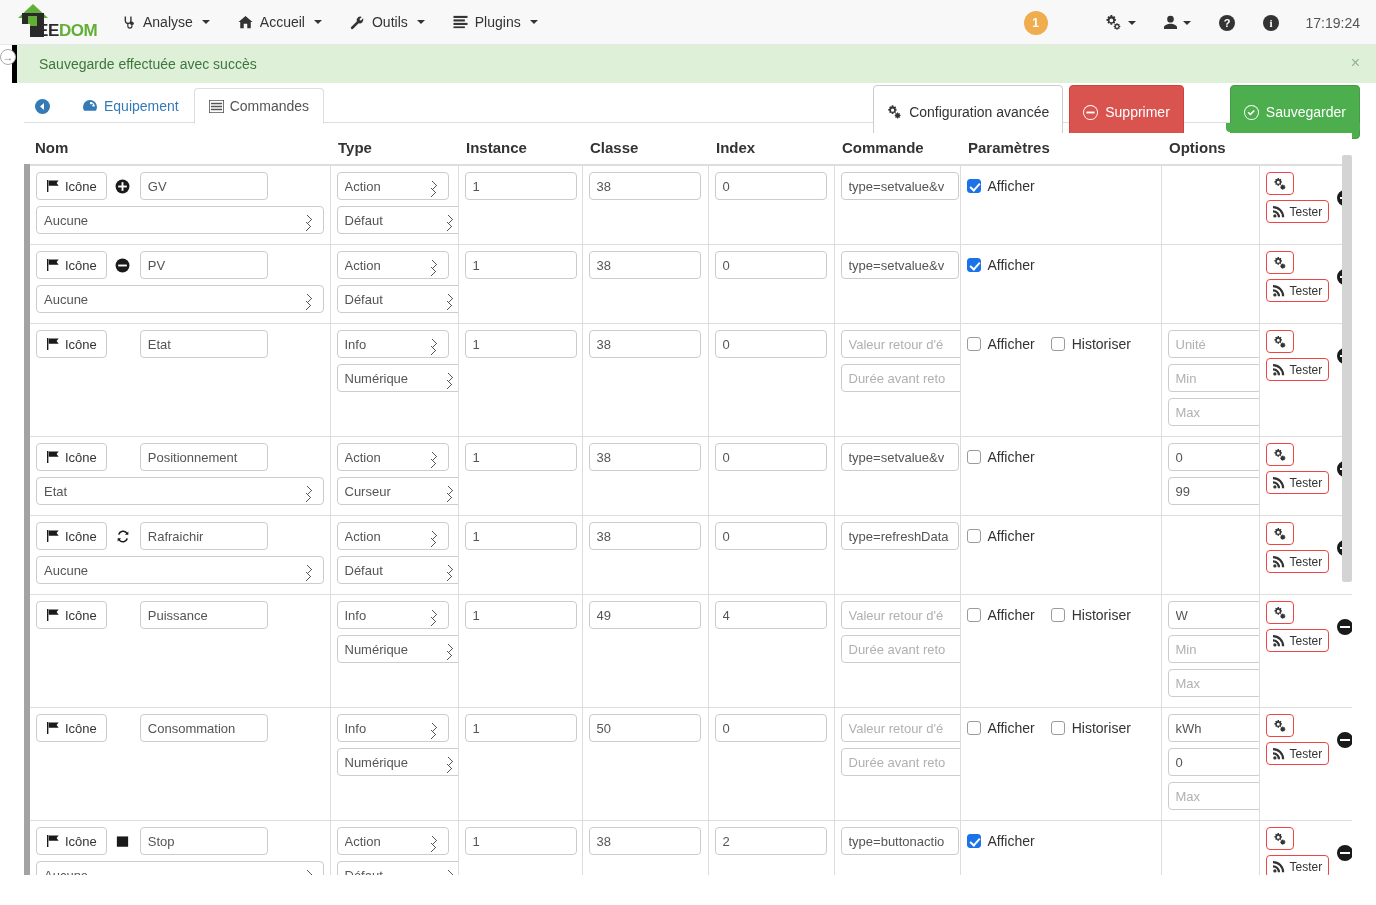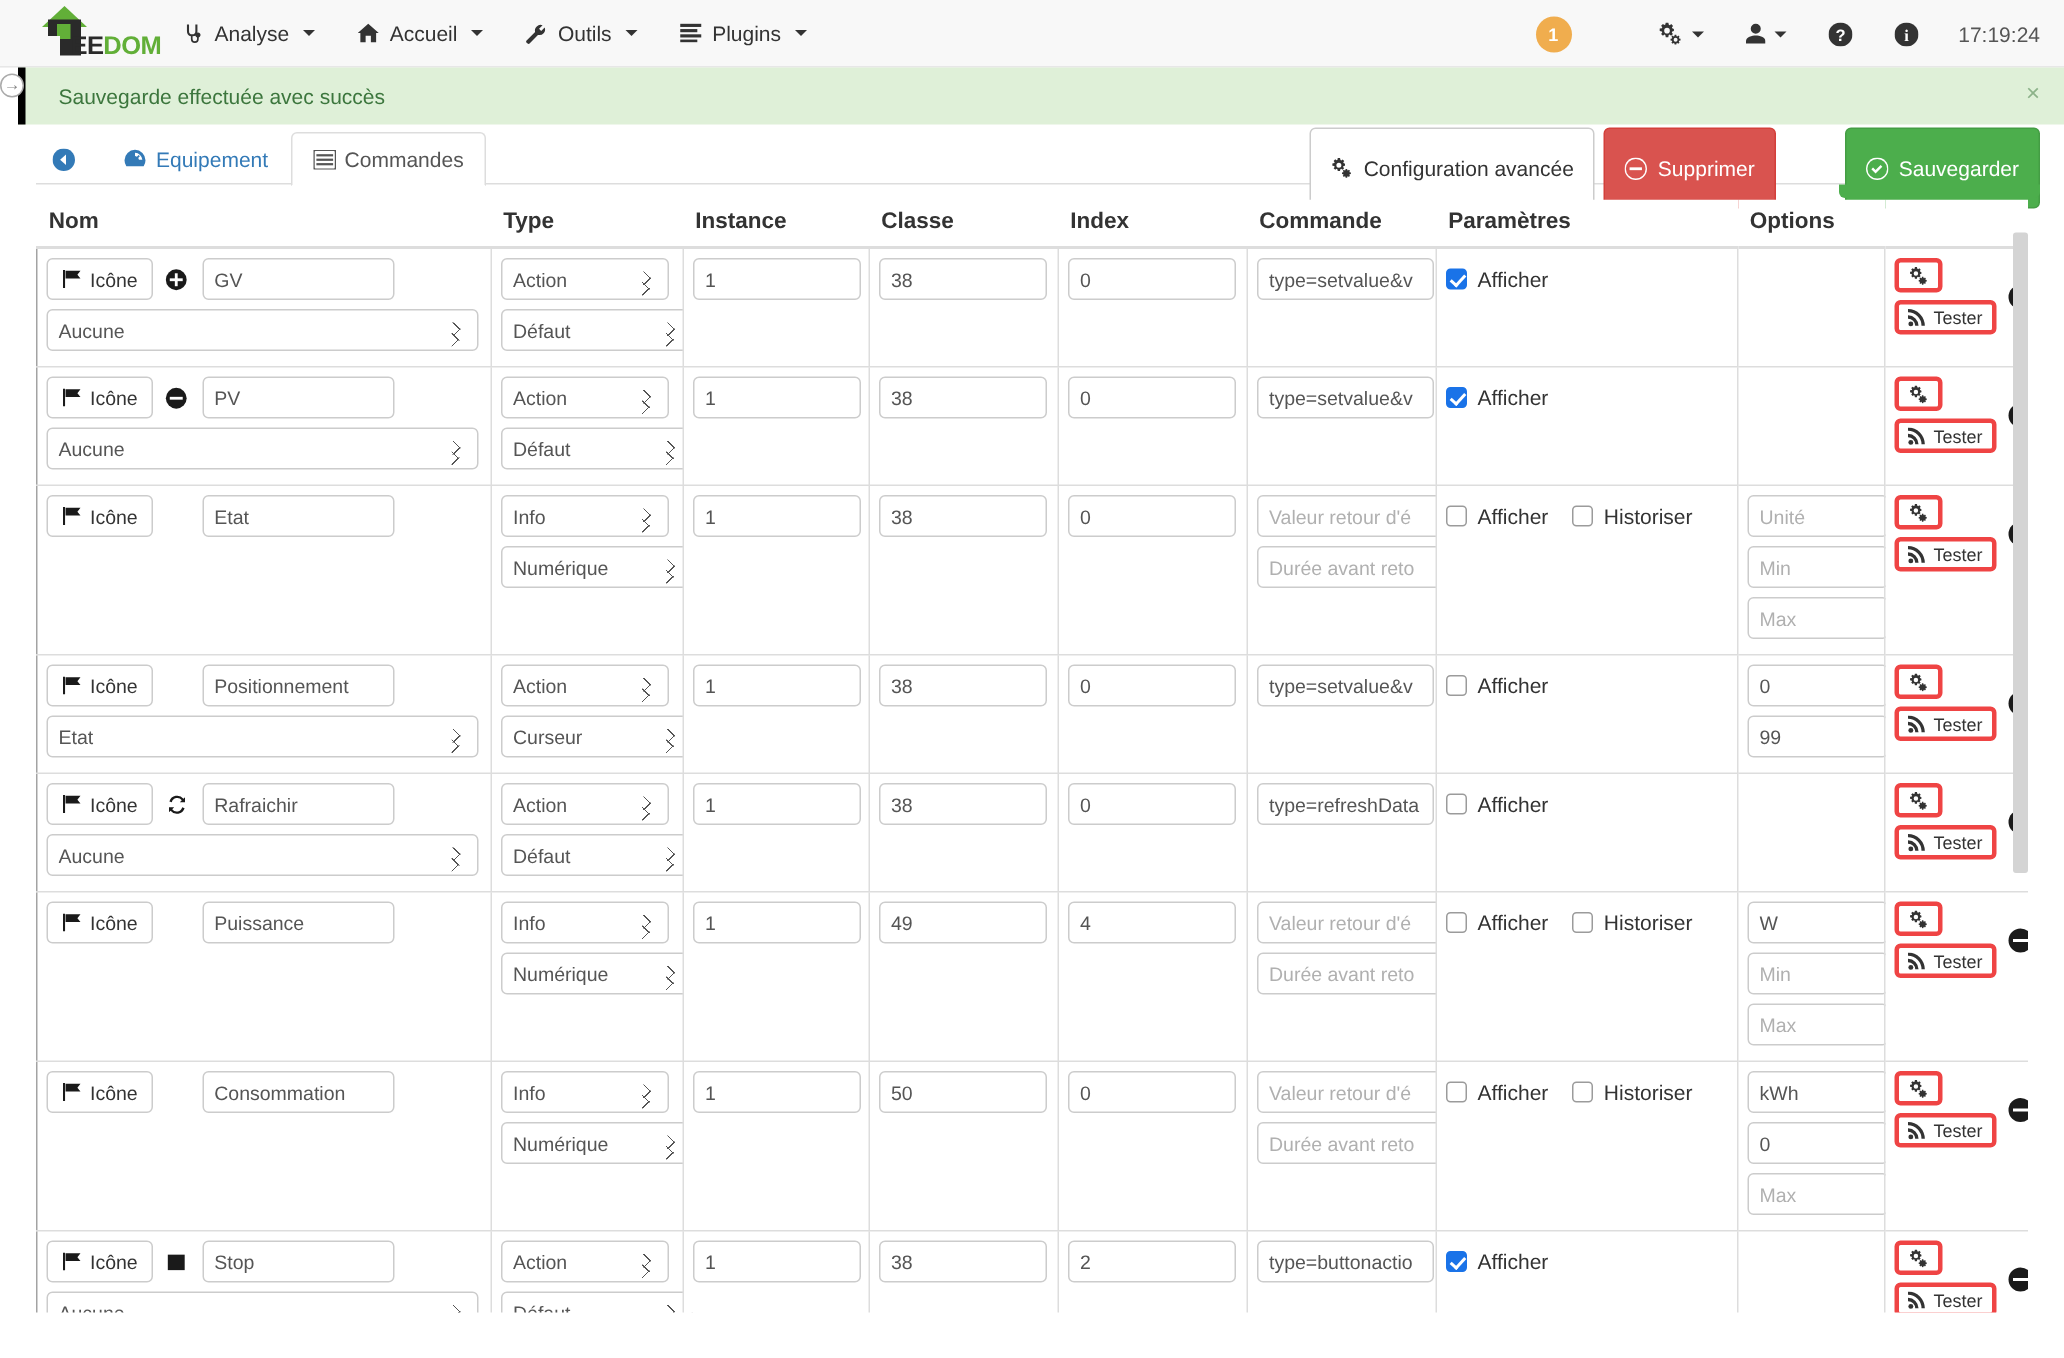--- a/index.html
+++ b/index.html
@@ -20,21 +20,21 @@
     border-bottom: 1px solid #e7e7e7;
     display: flex;
     align-items: center;
     position: relative;
   }
   .brand {
     width: 92px;
     height: 45px;
     display: flex;
     align-items: center;
-    padding-left: 14px;
+    padding-left: 4px;
     position: relative;
   }
   .brand-logo { position: relative; width: 78px; height: 40px; }
   .brand-house {
     position: absolute; left: 14px; top: 2px;
     width: 0; height: 0;
     border-left: 15px solid transparent;
     border-right: 15px solid transparent;
     border-bottom: 14px solid #62af38;
   }
@@ -163,21 +163,21 @@
     vertical-align: bottom;
     background: #fff;
   }
   table.cmd td {
     border: 1px solid #ddd;
     border-left: none; border-right: 1px solid #ddd;
     padding: 6px 6px 10px 6px;
     vertical-align: top;
     background: #fff;
   }
-  table.cmd td:first-child { border-left: 1px solid #a3a3a3; margin-top: 13px; }
+  table.cmd td:first-child { border-left: 6px solid #a3a3a3; margin-top: 13px; }
   table.cmd tr td { border-top: 1px solid #ddd; }
 
   .c-nom   { width: 303px; }
   .c-type  { width: 128px; }
   .c-inst  { width: 124px; }
   .c-clas  { width: 126px; }
   .c-ind   { width: 126px; }
   .c-cmd   { width: 126px; }
   .c-par   { width: 201px; }
   .c-opt   { width: 98px; }
@@ -257,21 +257,21 @@
     content: "";
     position: absolute; left: 4px; top: 1px;
     width: 4px; height: 8px;
     border: solid #fff; border-width: 0 2px 2px 0;
     transform: rotate(42deg);
   }
 
   .act-cell { display: flex; align-items: flex-start; gap: 8px; }
   .act-stack { display: flex; flex-direction: column; gap: 5px; align-items: flex-start; }
   .mini-btn {
-    border: 3px solid #ef4444; border-radius: 4px; background: #fff;
+    border: 1px solid #ef4444; border-radius: 4px; background: #fff;
     height: 23px; padding: 0 6px; font-size: 12px; color: #333;
     display: inline-flex; align-items: center; gap: 5px; cursor: pointer;
   }
   .del-circle {
     width: 16px; height: 16px; border-radius: 50%;
     background: #1a1a1a; position: relative; margin-top: 18px; cursor: pointer;
     flex: none;
   }
   .del-circle::after {
     content: ""; position: absolute; left: 3px; top: 7px;

